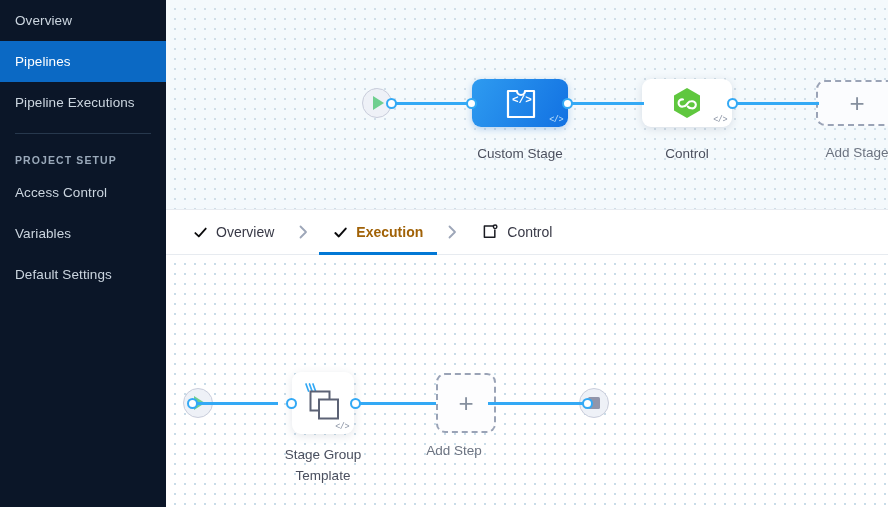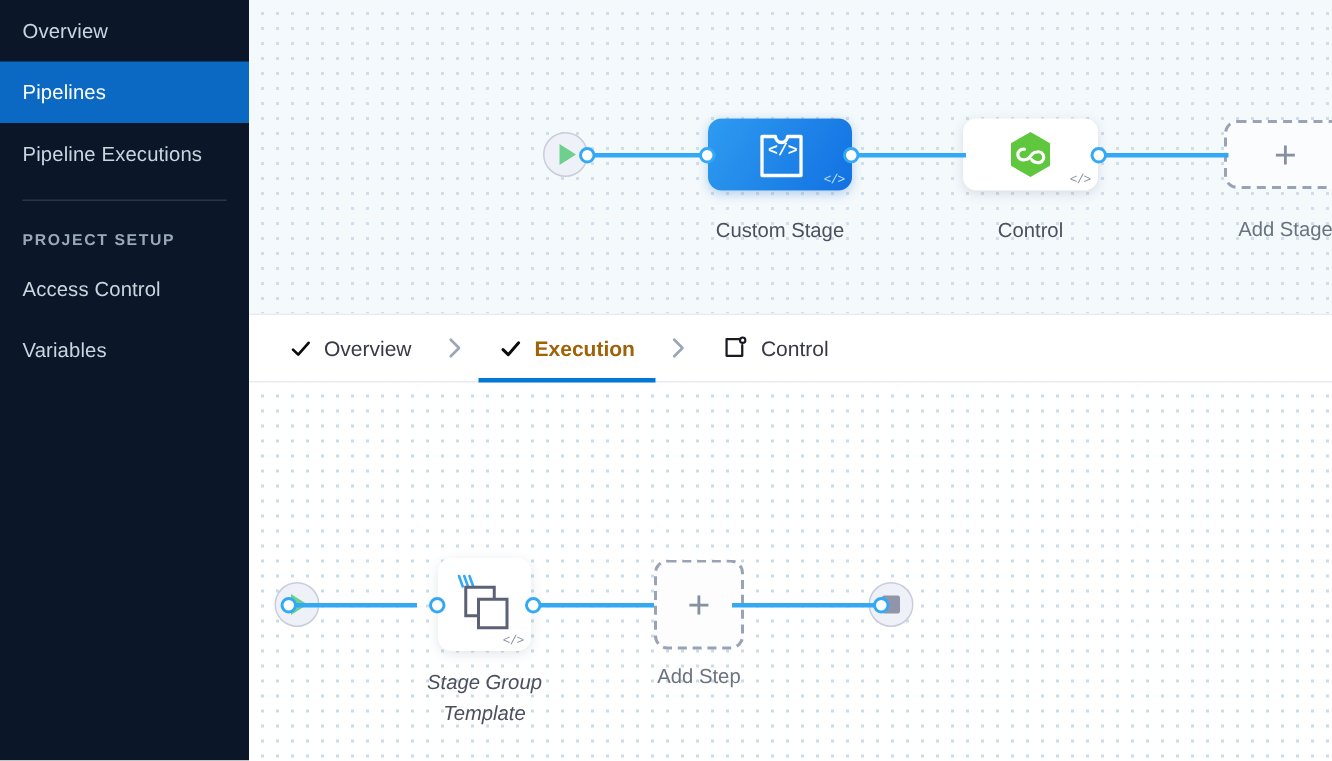--- a/index.html
+++ b/index.html
@@ -218,20 +218,23 @@
 
     <div class="nav-divider"></div>
 
     <div class="nav-section">PROJECT SETUP</div>
 
     <div class="nav-item">
       <span>Access Control</span>
     </div>
     <div class="nav-item">
       <span>Variables</span>
+    </div>
+    <div class="nav-item">
+      <span>Default Settings</span>
     </div>
   </nav>
 
   <div class="main">
 
     <div class="canvas-top">
 
       <div class="wire" style="left:225px; top:102px; width:86px;"></div>
       <div class="wire" style="left:398px; top:102px; width:80px;"></div>
       <div class="wire" style="left:563px; top:102px; width:90px;"></div>
@@ -342,28 +345,28 @@
               <path d="M14 5 L16.5 12"></path>
             </g>
             <rect x="11.5" y="12.5" width="19" height="19" fill="#ffffff" stroke="#5C6275" stroke-width="2"></rect>
             <rect x="20" y="20.5" width="19" height="19" fill="#ffffff" stroke="#5C6275" stroke-width="2"></rect>
           </svg>
           <div class="code-badge">&lt;/&gt;</div>
         </div>
       </div>
       <div class="port" style="left:120px; top:143px;"></div>
       <div class="port" style="left:184px; top:143px;"></div>
-      <div class="nlabel two" style="left:97px; top:189px; width:120px;font-style:italic;">Stage Group Template</div>
+      <div class="nlabel two" style="left:97px; top:189px; width:120px;">Stage Group Template</div>
 
       <div class="node" style="left:270px; top:118px;">
         <div class="step-dashed">
           <span class="plus">+</span>
         </div>
       </div>
-      <div class="nlabel muted" style="left:240px; top:188px; width:120px;">Add Step</div>
+      <div class="nlabel muted" style="left:228px; top:188px; width:120px;">Add Step</div>
 
       <div class="node" style="left:413px; top:133px;">
         <div class="endpoint">
           <div class="stop-sq"></div>
         </div>
       </div>
       <div class="port" style="left:416px; top:143px;"></div>
     </div>
 
   </div>

